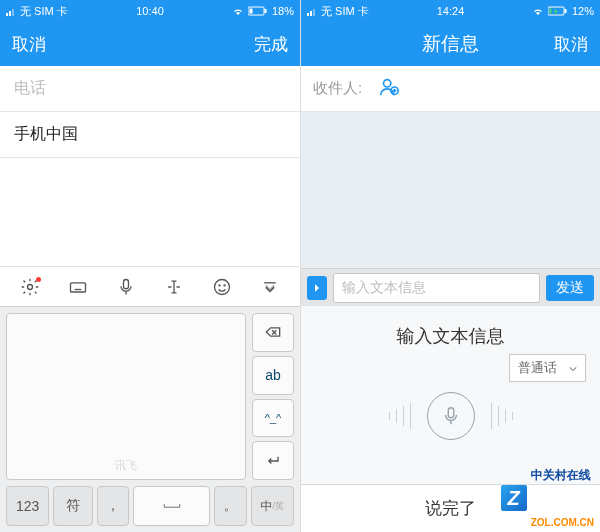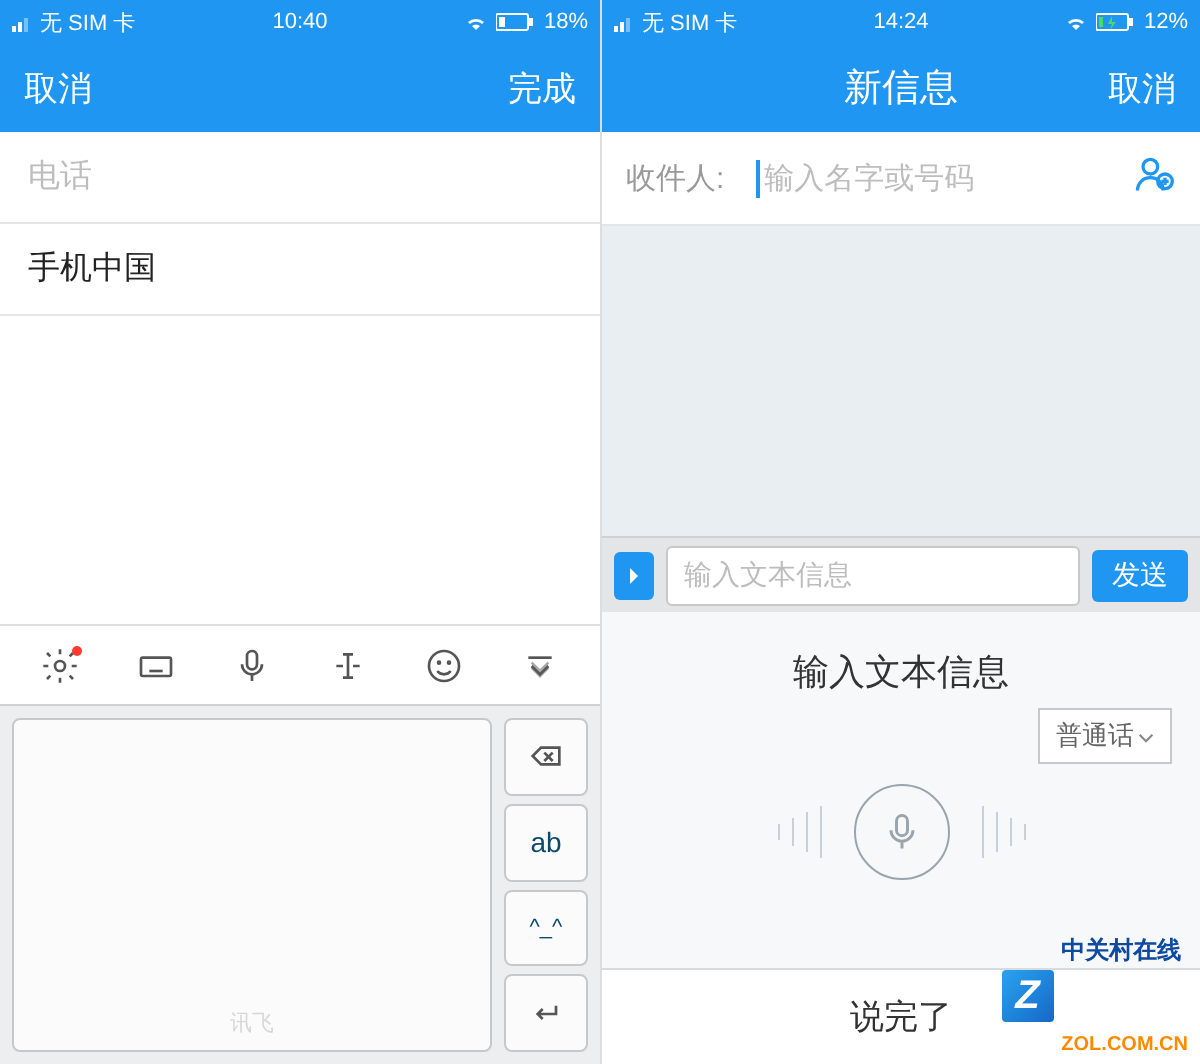--- a/index.html
+++ b/index.html
@@ -207,21 +207,21 @@
     right: 14px;
     top: 48px;
     border: 1px solid #c8c8c8;
     border-radius: 0;
     padding: 4px 8px;
     font-size: 13px;
     color: #666;
     background: #fff;
     display: flex;
     align-items: center;
-    gap: 2px;
+    gap: 12px;
     justify-content: space-between;
   }
   .voice-wave {
     margin-top: 44px;
     display: flex;
     align-items: center;
     gap: 6px;
   }
   .wave-bar { width: 1px; background: #c8d0d7; }
   .mic-circle {
@@ -375,20 +375,35 @@
       <div class="kb-side-btn">ab</div>
       <div class="kb-side-btn" style="font-size:11px;">^_^</div>
       <div class="kb-side-btn">
         <svg viewBox="0 0 24 24" width="20" height="20" fill="none" stroke="#555" stroke-width="1.6">
             <path d="M18 7v5H7M10 9l-3 3 3 3"></path>
           </svg>
       </div>
     </div>
   </div>
 
+  <div class="kb-bottom">
+    <div class="kb-key" style="flex:1.1">123</div>
+    <div class="kb-key" style="flex:1">符</div>
+    <div class="kb-key" style="flex:0.8">，</div>
+    <div class="kb-key space" style="flex:2">
+      <svg viewBox="0 0 30 10" width="30" height="10" fill="none" stroke="#555" stroke-width="1.4">
+          <path d="M2 2v5h26V2"></path>
+        </svg>
+    </div>
+    <div class="kb-key" style="flex:0.8">。</div>
+    <div class="kb-key" style="flex:1.1;font-size:12px;">
+        <span>中</span>
+        <span style="font-size:9px;color:#aaa;">/英</span>
+      </div>
+  </div>
 </div>
 
 <div class="screen">
   <div class="status-bar" style="position:relative;">
     <div class="status-left">
       <span class="ico">
         <svg width="10" height="10" viewBox="0 0 10 10">
             <rect x="0" y="7" width="2" height="3" fill="#fff"></rect>
             <rect x="3" y="5" width="2" height="5" fill="#fff"></rect>
             <rect x="6" y="3" width="2" height="7" fill="#fff" opacity="0.4"></rect>
@@ -416,21 +431,20 @@
   </div>
 
   <div class="header" style="position:relative;">
     <span></span>
     <span class="title">新信息</span>
     <span>取消</span>
   </div>
 
   <div class="recipient-row">
     <span class="lbl">收件人:</span>
-    <span class="ph">输入名字或号码</span>
     <span class="add-contact">
       <svg width="22" height="22" viewBox="0 0 24 24" fill="none" stroke="#1f96f2" stroke-width="1.8">
           <circle cx="10" cy="8" r="4"></circle>
           <path d="M3 21c0-4 3-7 7-7s7 3 7 7"></path>
           <circle cx="18" cy="16" r="4"></circle>
           <line x1="18" y1="14" x2="18" y2="18"></line>
           <line x1="16" y1="16" x2="20" y2="16"></line>
         </svg>
     </span>
   </div>

